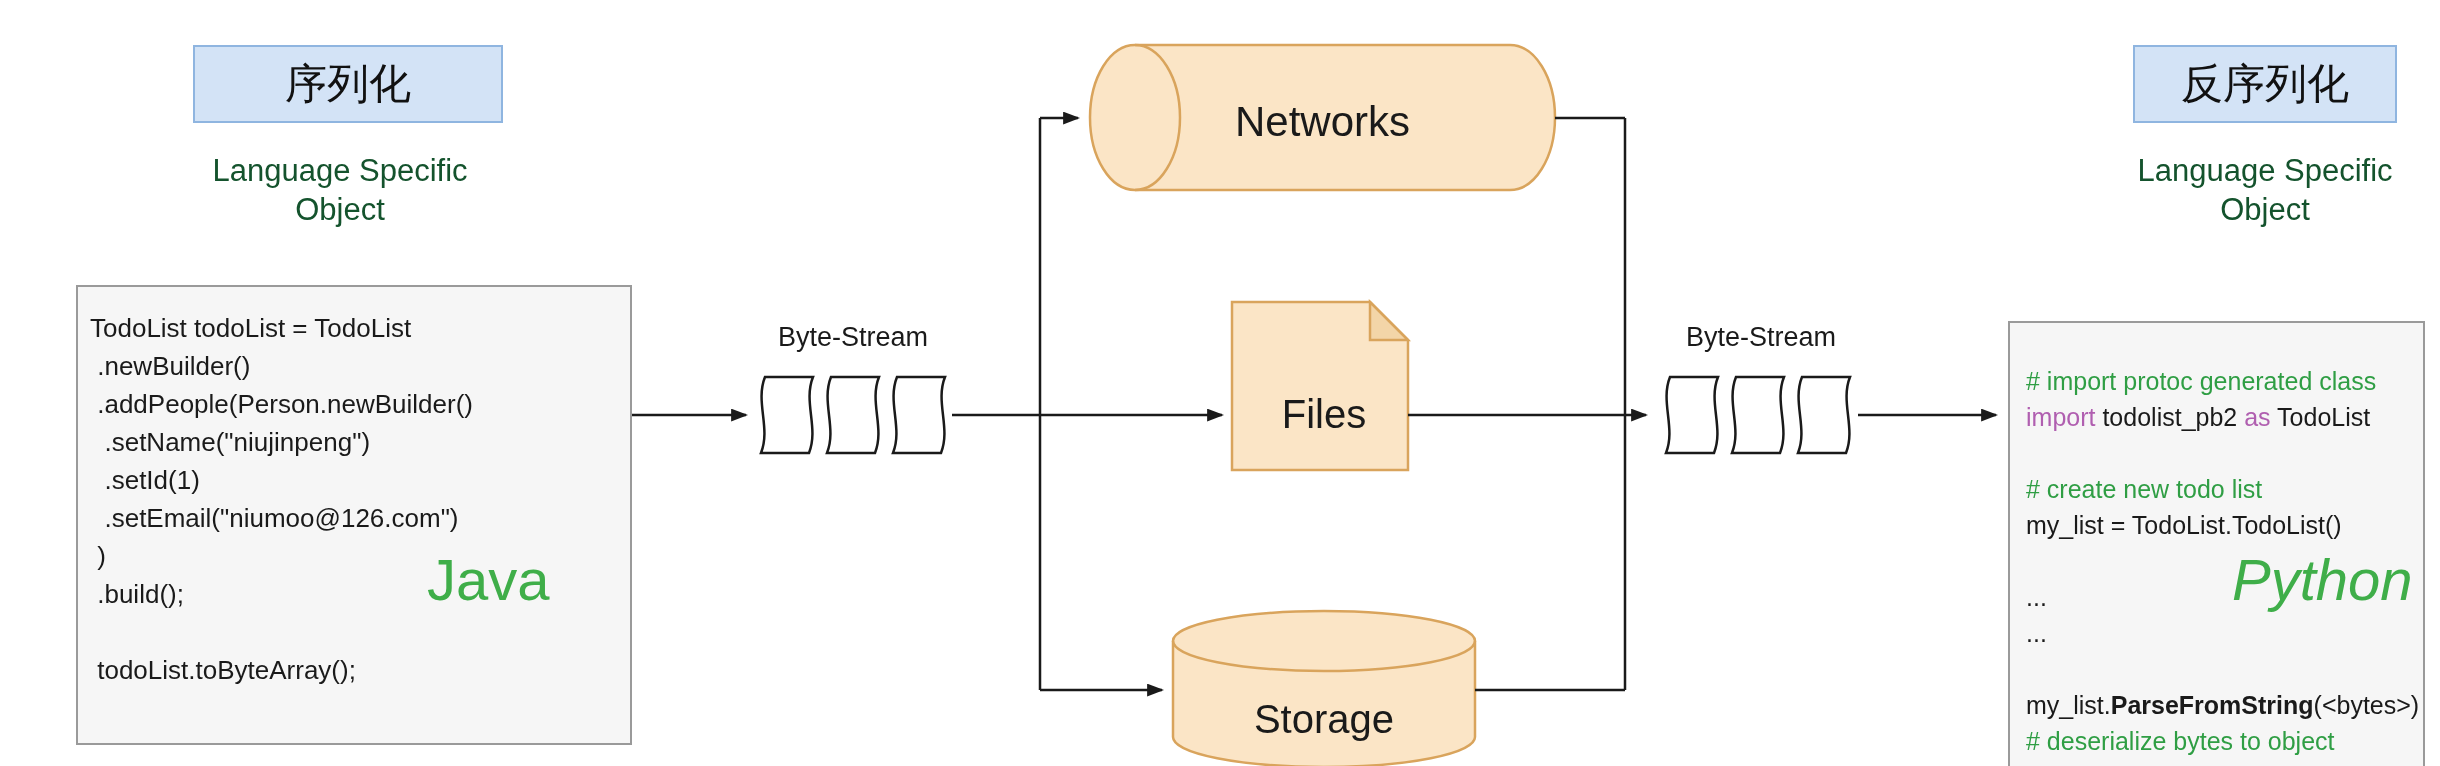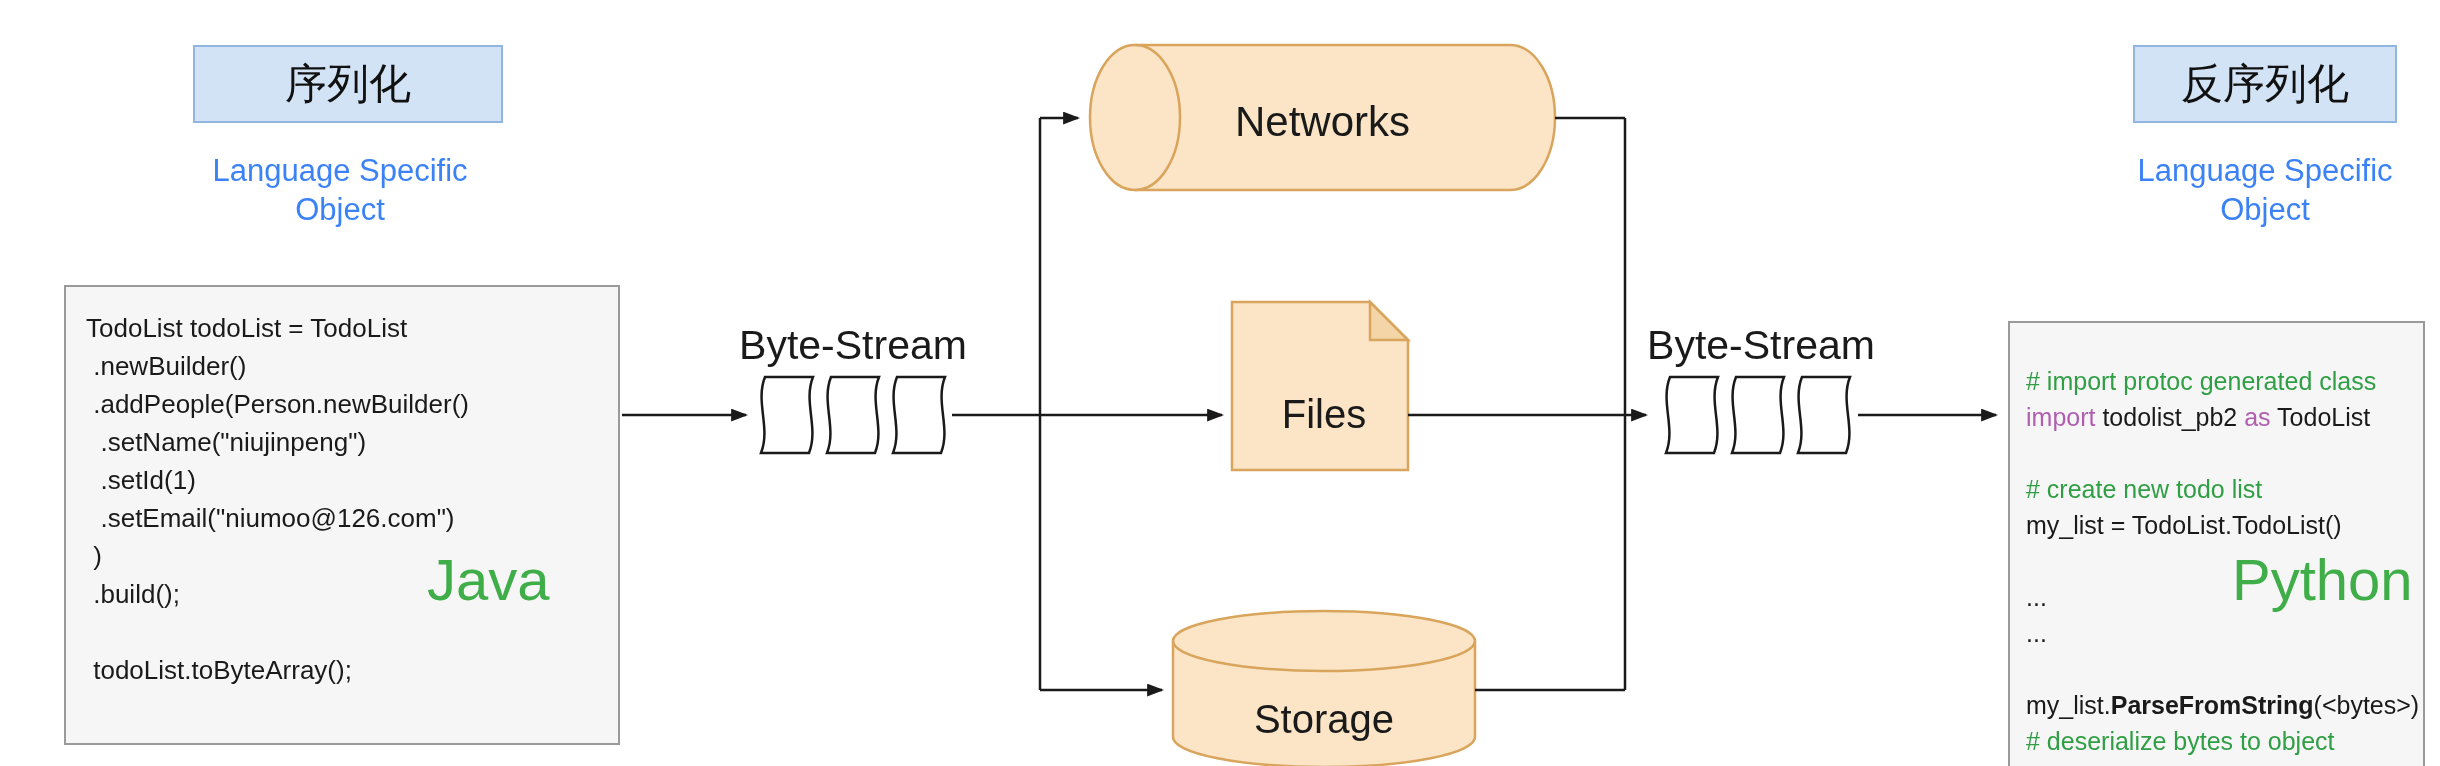--- a/index.html
+++ b/index.html
@@ -6,40 +6,40 @@
   html,body { background:#ffffff; font-family:"Liberation Sans", sans-serif; }
   .canvas { position:relative; width:2440px; height:766px; background:#ffffff; overflow:hidden; }
   .abs { position:absolute; }
   svg.layer { position:absolute; left:0; top:0; }
 
   .blue-label {
     background:#d3e3f6; border:2px solid #8fb5e0; color:#111;
     display:flex; align-items:center; justify-content:center;
     font-size:42px;
   }
-  .subtitle { text-align:center; font-size:31px; line-height:1.25; color:#3b82f6; }
+  .subtitle { text-align:center; font-size:31px; line-height:1.25; color:#14532d; }
 
   .code-box {
     background:#f6f6f6; border:2px solid #9a9a9a; color:#1a1a1a;
     overflow:hidden;
   }
   .code-box .code-line { white-space:pre; }
-  .code-java  { padding:22px 20px; }
+  .code-java  { padding:22px 12px;margin-left:12px; }
   .code-java  .code-line { font-size:26px; line-height:38px; }
   .code-python{ padding:40px 16px;margin-top:36px; }
   .code-python .code-line { font-size:25px; line-height:36px; }
 
   .tok-comment { color:#2f9e44; }
   .tok-keyword { color:#b05fb0;text-align:center; }
   .tok-bold    { font-weight:bold; }
 
   .lang-big { font-size:58px; color:#3fae49; }
 
   .shape-label { text-align:center; color:#1a1a1a; }
-  .byte-stream-label { text-align:center; font-size:41px; color:#1a1a1a; }
+  .byte-stream-label { text-align:center; font-size:27px; color:#1a1a1a; }
 </style>
 </head>
 <body>
 
 <div class="canvas">
 
   <svg class="layer" width="2440" height="766" viewBox="0 0 2440 766">
     <defs>
       <marker id="arr" viewBox="0 0 16 12" markerWidth="17" markerHeight="13" refX="14" refY="6" orient="auto" markerUnits="userSpaceOnUse">
         <path d="M0,0 L16,6 L0,12 Z" fill="#1a1a1a"></path>
@@ -137,15 +137,15 @@
       <div class="code-line"><span class="tok-comment"># create new todo list</span></div>
       <div class="code-line"><span>my_list = TodoList.TodoList()</span></div>
       <div class="code-line">&nbsp;</div>
       <div class="code-line"><span>...</span></div>
       <div class="code-line"><span>...</span></div>
       <div class="code-line">&nbsp;</div>
       <div class="code-line"><span>my_list.</span><span class="tok-bold">ParseFromString</span><span>(&lt;bytes&gt;)</span></div>
       <div class="code-line"><span class="tok-comment"># deserialize bytes to object</span></div>
     </div>
 
-  <div class="abs lang-big" style="left:2232px; top:546px;">Python</div>
+  <div class="abs lang-big" style="left:2232px; top:546px;font-style:italic;">Python</div>
 
 </div>
 
 </body></html>

